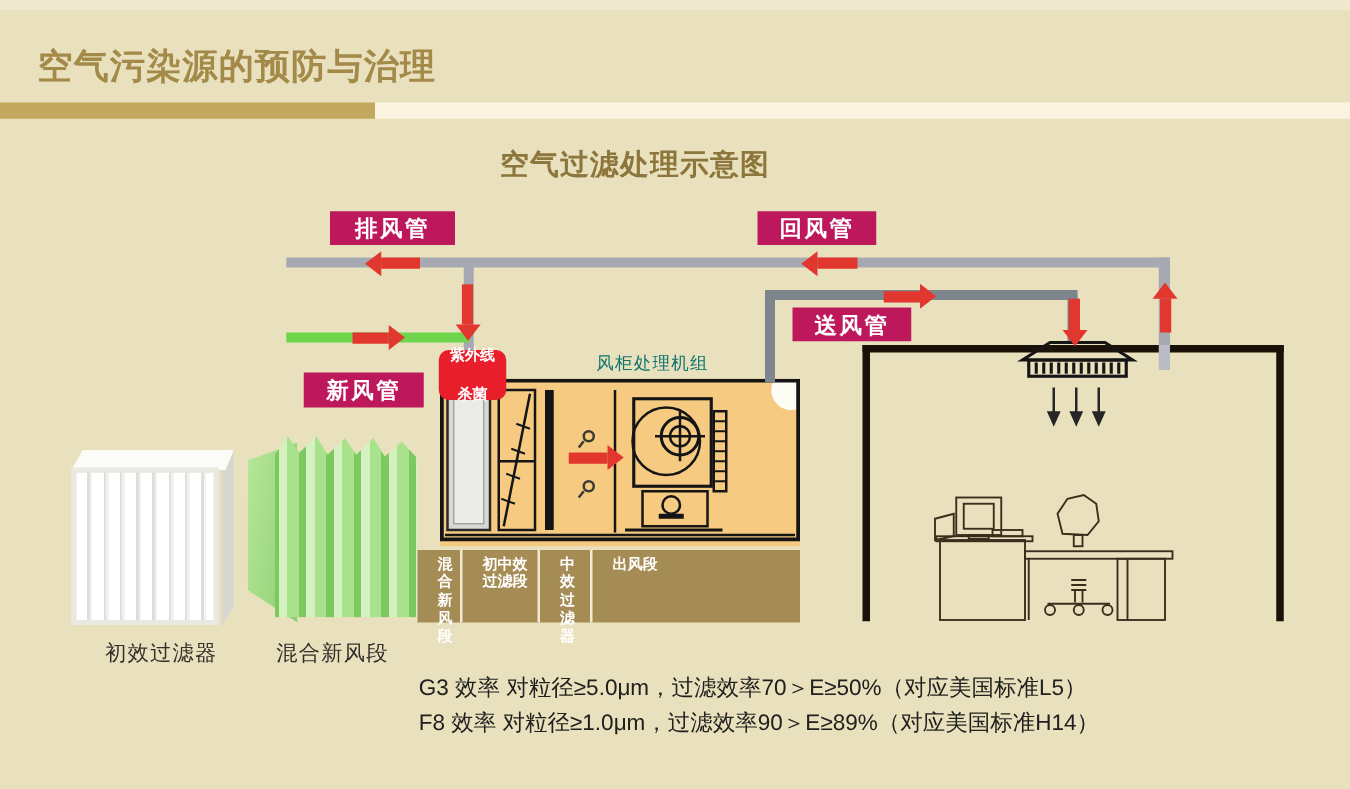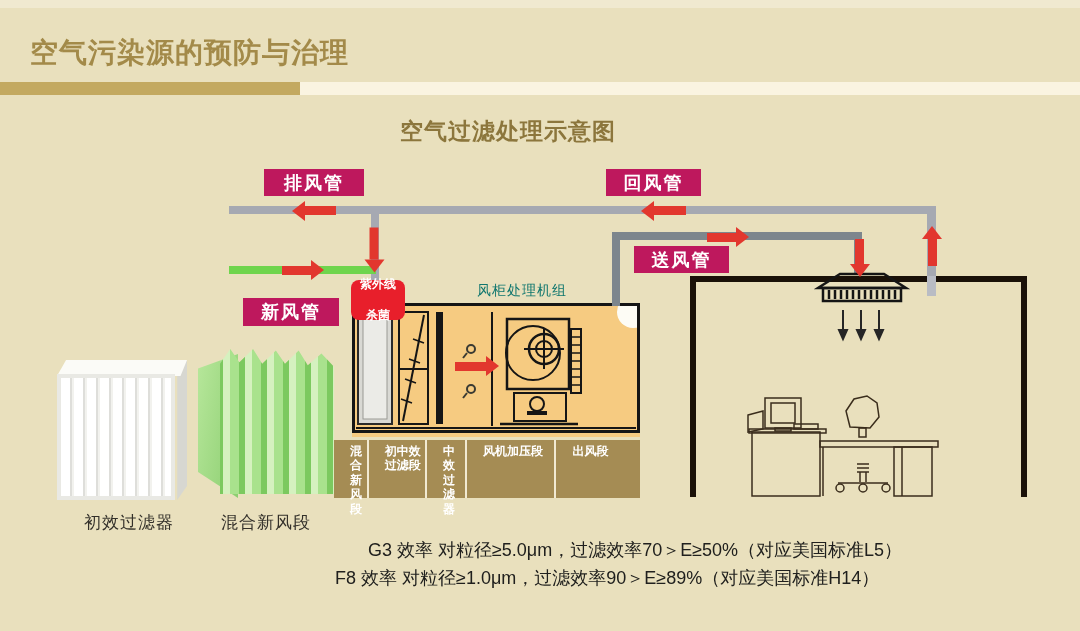--- a/index.html
+++ b/index.html
@@ -191,21 +191,20 @@
       <line x1="219" y1="66" x2="229" y2="66" stroke="#151515" stroke-width="1.5"></line>
       <line x1="219" y1="74" x2="229" y2="74" stroke="#151515" stroke-width="1.5"></line>
       <line x1="219" y1="82" x2="229" y2="82" stroke="#151515" stroke-width="1.5"></line>
     </svg>
   </div>
 
   <div class="secbar">
     <div class="cell" style="width:36px;">混合新风段</div>
     <div class="cell" style="width:62px;">初中效过滤段</div>
     <div class="cell" style="width:42px;">中效过滤器</div>
-    <div class="cell" style="width:96px;">风机加压段</div>
     <div class="cell" style="width:90px;">出风段</div>
   </div>
 
   <svg style="position:absolute;left:796px;top:260px;z-index:4;" width="132" height="86" viewBox="0 0 132 86">
     <polygon points="44,14 88,14 110,28 22,28" fill="none" stroke="#151515" stroke-width="2.5"></polygon>
     <rect x="27" y="28" width="78" height="13" fill="none" stroke="#151515" stroke-width="2.5"></rect>
     <g stroke="#151515" stroke-width="2.5">
       <line x1="33" y1="30" x2="33" y2="39"></line>
         <line x1="39" y1="30" x2="39" y2="39"></line>
       <line x1="45" y1="30" x2="45" y2="39"></line>
@@ -268,15 +267,15 @@
     <div class="pf-top"></div>
     <div class="pf-front"></div>
   </div>
   <div class="mfilter">
     <div class="mf-left"></div>
     <div class="mf-front"></div>
   </div>
   <div class="flabel" style="left:84px;top:511px;">初效过滤器</div>
   <div class="flabel" style="left:221px;top:511px;">混合新风段</div>
 
-  <div class="note" style="top:538px;text-align:center;">G3 效率 对粒径≥5.0μm，过滤效率70＞E≥50%（对应美国标准L5）</div>
+  <div class="note" style="top:538px;">G3 效率 对粒径≥5.0μm，过滤效率70＞E≥50%（对应美国标准L5）</div>
   <div class="note" style="top:566px;">F8 效率 对粒径≥1.0μm，过滤效率90＞E≥89%（对应美国标准H14）</div>
 </div>
 
 </body></html>

